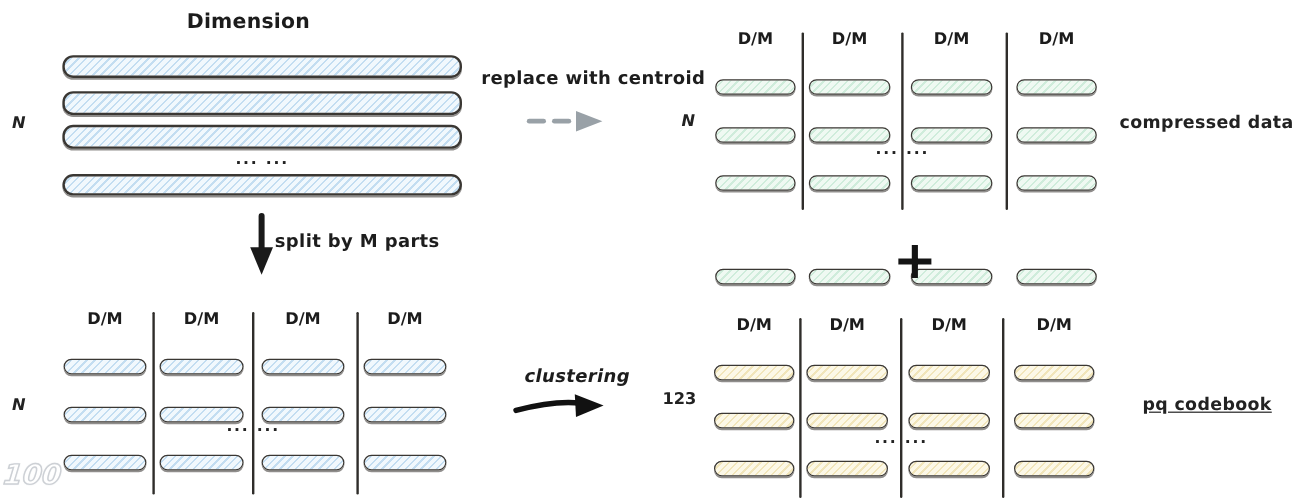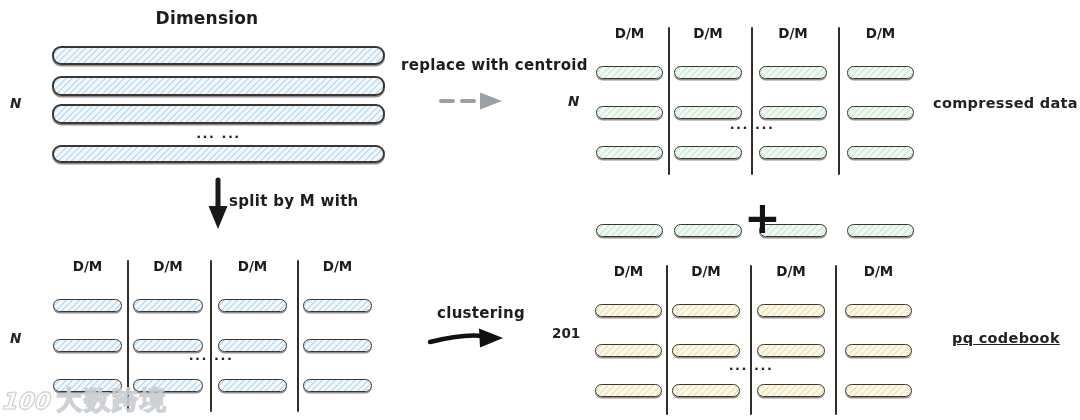--- a/index.html
+++ b/index.html
@@ -62,21 +62,21 @@
   <div class="bar blue longbar" style="height:20px;margin-bottom:8px;"></div>
   <div class="bar blue longbar" style="height:20px;margin-bottom:2px;"></div>
   <div class="dots" style="height:17px;text-align:center;margin-bottom:2px;">... ...</div>
   <div class="bar blue longbar" style="height:18px;"></div>
 </div>
 
 <svg class="abs" style="left:203px;top:177px;" width="30" height="56" viewBox="0 0 30 56">
   <line x1="15" y1="3" x2="15" y2="31" stroke="#1a1a1a" stroke-width="5" stroke-linecap="round"></line>
   <polygon points="5.5,29 24.5,29 15,52" fill="#1a1a1a"></polygon>
 </svg>
-<div class="abs arrowlabel" style="left:229px;top:192px;">split by M with</div>
+<div class="abs arrowlabel" style="left:229px;top:192px;">split by M parts</div>
 
 <div class="abs rowlabel" style="left:10px;top:330px;">N</div>
 
 <div class="grid" style="left:45px;top:255px;width:332px;height:160px;">
   <div class="gcol" style="left:8px;width:69px;">
     <div class="dm">D/M</div>
     <div class="bar blue sbar"></div>
     <div class="bar blue sbar"></div>
     <div class="bar blue sbar"></div>
     <div class="gspacer"></div>
@@ -105,21 +105,21 @@
     <div class="bar blue sbar"></div>
     <div class="gspacer"></div>
     <div class="bar blue sbar"></div>
   </div>
   <div class="vdiv" style="left:82px;height:152px;"></div>
   <div class="vdiv" style="left:165px;height:152px;"></div>
   <div class="vdiv" style="left:252px;height:152px;"></div>
   <div class="dots" style="left:166px;top:93px;">... ...</div>
 </div>
 
-<div class="abs arrowlabel" style="left:437px;top:304px;">clustering</div>
+<div class="abs arrowlabel" style="left:437px;top:304px;font-style:italic;">clustering</div>
 <svg class="abs" style="left:427px;top:327px;" width="78" height="24" viewBox="0 0 78 24">
   <path d="M3 15 C 22 10, 40 7, 57 9" stroke="#111" stroke-width="4.5" fill="none" stroke-linecap="round"></path>
   <polygon points="52,1.5 76,11 53,20.5" fill="#111"></polygon>
 </svg>
 
 <div class="abs arrowlabel" style="left:401px;top:56px;">replace with centroid</div>
 <svg class="abs" style="left:438px;top:90px;" width="66" height="22" viewBox="0 0 66 22">
   <line x1="3" y1="11" x2="15" y2="11" stroke="#99a1a7" stroke-width="4" stroke-linecap="round"></line>
   <line x1="24" y1="11" x2="36" y2="11" stroke="#99a1a7" stroke-width="4" stroke-linecap="round"></line>
   <polygon points="42,2.5 64,11 42,19.5" fill="#99a1a7"></polygon>
@@ -163,21 +163,21 @@
   <div class="vdiv" style="left:80px;height:148px;"></div>
   <div class="vdiv" style="left:163px;height:148px;"></div>
   <div class="vdiv" style="left:250px;height:148px;"></div>
   <div class="dots" style="left:164px;top:95px;">... ...</div>
 </div>
 
 <div class="abs caption" style="left:933px;top:95px;">compressed data</div>
 
 <div class="abs plus" style="left:744px;top:196px;">+</div>
 
-<div class="abs rowlabel" style="left:552px;top:325px;font-style:normal;">201</div>
+<div class="abs rowlabel" style="left:552px;top:325px;font-style:normal;">123</div>
 
 <div class="grid" style="left:588px;top:260px;width:330px;height:158px;">
   <div class="gcol" style="left:7px;width:67px;">
     <div class="dm">D/M</div>
     <div class="bar yellow sbar"></div>
     <div class="bar yellow sbar"></div>
     <div class="bar yellow sbar"></div>
     <div class="gspacer"></div>
     <div class="bar yellow sbar"></div>
   </div>
@@ -208,14 +208,13 @@
   <div class="vdiv" style="left:78px;height:150px;"></div>
   <div class="vdiv" style="left:162px;height:150px;"></div>
   <div class="vdiv" style="left:247px;height:150px;"></div>
   <div class="dots" style="left:163px;top:98px;">... ...</div>
 </div>
 
 <div class="abs caption" style="left:952px;top:330px;text-decoration:underline;">pq codebook</div>
 
 <div class="abs watermark">
   <span class="wm-logo">100</span>
-  <span class="wm-text">大数跨境</span>
 </div>
 
 </body></html>

